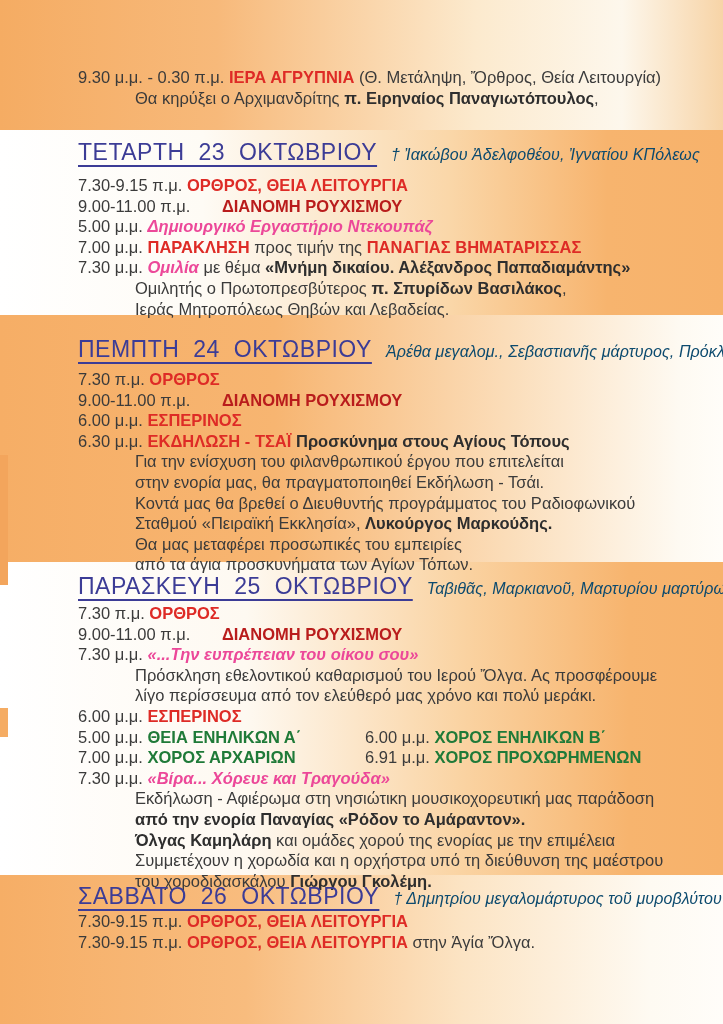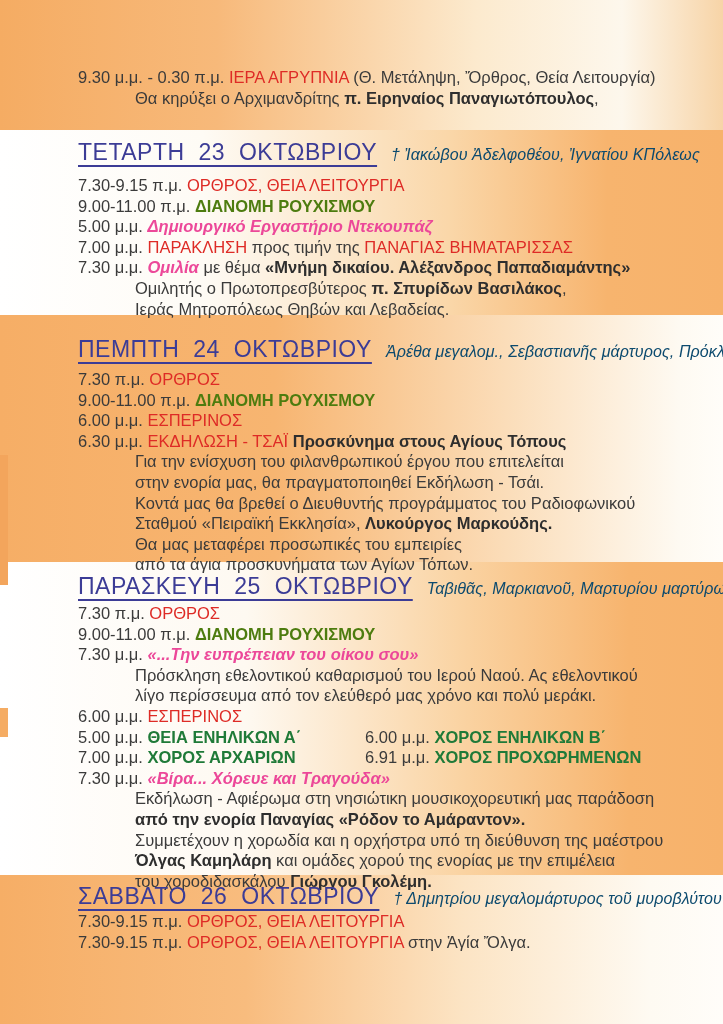--- a/index.html
+++ b/index.html
@@ -46,23 +46,23 @@
   .rows{margin:0;}
   .s1 .rows{margin-top:7px;}
   .s2 .rows{margin-top:4px;}
   .s3 .rows{margin-top:1px;}
   .s4 .rows{margin-top:0;}
   .row{position:relative;font-size:16.5px;line-height:20.6px;color:#3b3b3b;}
   .row.indent{padding-left:57px;}
   .col2{position:absolute;left:287px;top:0;}
   .sg-k{color:#3b3b3b;}
   .sg-b{color:#2e2e2e;font-weight:bold;}
-  .sg-r{color:#de2b26;font-weight:normal;}
+  .sg-r{color:#de2b26;font-weight:bold;}
   .sg-c{color:#ec4899;font-weight:bold;font-style:italic;}
-  .sg-u{color:#4d7c0f;font-weight:bold;}
+  .sg-u{color:#b91c1c;font-weight:bold;margin-left:27px;}
   .sg-g{color:#1f7a38;font-weight:bold;}
 </style>
 </head>
 <body>
 
 <div class="page">
 
   <div class="band band1"></div>
   <div class="band band2"></div>
   <div class="band band3"></div>
@@ -108,30 +108,30 @@
           <div class="row indent"><span class="sg-k">από τα άγια προσκυνήματα των Αγίων Τόπων.</span></div>
         </div>
     </section>
 
     <section class="s3">
       <h2><span class="day-title">ΠΑΡΑΣΚΕΥΗ 25 ΟΚΤΩΒΡΙΟΥ</span><span class="saints">Ταβιθᾶς, Μαρκιανοῦ, Μαρτυρίου μαρτύρων</span></h2>
       <div class="rows">
           <div class="row"><span class="sg-k">7.30 π.μ. </span><span class="sg-r">ΟΡΘΡΟΣ</span></div>
           <div class="row"><span class="sg-k">9.00-11.00 π.μ. </span><span class="sg-u">ΔΙΑΝΟΜΗ ΡΟΥΧΙΣΜΟΥ</span></div>
           <div class="row"><span class="sg-k">7.30 μ.μ. </span><span class="sg-c">«...Την ευπρέπειαν του οίκου σου»</span></div>
-          <div class="row indent"><span class="sg-k">Πρόσκληση εθελοντικού καθαρισμού του Ιερού Ναού. Ας εθελοντικού</span></div>
+          <div class="row indent"><span class="sg-k">Πρόσκληση εθελοντικού καθαρισμού του Ιερού Ὄλγα. Ας προσφέρουμε</span></div>
           <div class="row indent"><span class="sg-k">λίγο περίσσευμα από τον ελεύθερό μας χρόνο και πολύ μεράκι.</span></div>
           <div class="row"><span class="sg-k">6.00 μ.μ. </span><span class="sg-r">ΕΣΠΕΡΙΝΟΣ</span></div>
           <div class="row"><span class="sg-k">5.00 μ.μ. </span><span class="sg-g">ΘΕΙΑ ΕΝΗΛΙΚΩΝ Α΄</span><span class="col2"><span class="sg-k">6.00 μ.μ. </span><span class="sg-g">ΧΟΡΟΣ ΕΝΗΛΙΚΩΝ Β΄</span></span></div>
           <div class="row"><span class="sg-k">7.00 μ.μ. </span><span class="sg-g">ΧΟΡΟΣ ΑΡΧΑΡΙΩΝ</span><span class="col2"><span class="sg-k">6.91 μ.μ. </span><span class="sg-g">ΧΟΡΟΣ ΠΡΟΧΩΡΗΜΕΝΩΝ</span></span></div>
           <div class="row"><span class="sg-k">7.30 μ.μ. </span><span class="sg-c">«Βίρα... Χόρευε και Τραγούδα»</span></div>
           <div class="row indent"><span class="sg-k">Εκδήλωση - Αφιέρωμα στη νησιώτικη μουσικοχορευτική μας παράδοση</span></div>
           <div class="row indent"><span class="sg-b">από την ενορία Παναγίας «Ρόδον το Αμάραντον».</span></div>
+          <div class="row indent"><span class="sg-b">Όλγας Καμηλάρη</span><span class="sg-k"> και ομάδες χορού της ενορίας με την επιμέλεια</span></div>
           <div class="row indent"><span class="sg-k">Συμμετέχουν η χορωδία και η ορχήστρα υπό τη διεύθυνση της μαέστρου</span></div>
-          <div class="row indent"><span class="sg-b">Όλγας Καμηλάρη</span><span class="sg-k"> και ομάδες χορού της ενορίας με την επιμέλεια</span></div>
           <div class="row indent"><span class="sg-k">του χοροδιδασκάλου </span><span class="sg-b">Γιώργου Γκολέμη.</span></div>
         </div>
     </section>
 
     <section class="s4">
       <h2><span class="day-title">ΣΑΒΒΑΤΟ 26 ΟΚΤΩΒΡΙΟΥ</span><span class="saints">† Δημητρίου μεγαλομάρτυρος τοῦ μυροβλύτου</span></h2>
       <div class="rows">
           <div class="row"><span class="sg-k">7.30-9.15 π.μ. </span><span class="sg-r">ΟΡΘΡΟΣ, ΘΕΙΑ ΛΕΙΤΟΥΡΓΙΑ</span></div>
           <div class="row"><span class="sg-k">7.30-9.15 π.μ. </span><span class="sg-r">ΟΡΘΡΟΣ, ΘΕΙΑ ΛΕΙΤΟΥΡΓΙΑ</span><span class="sg-k"> στην Ἁγία Ὄλγα.</span></div>
         </div>

